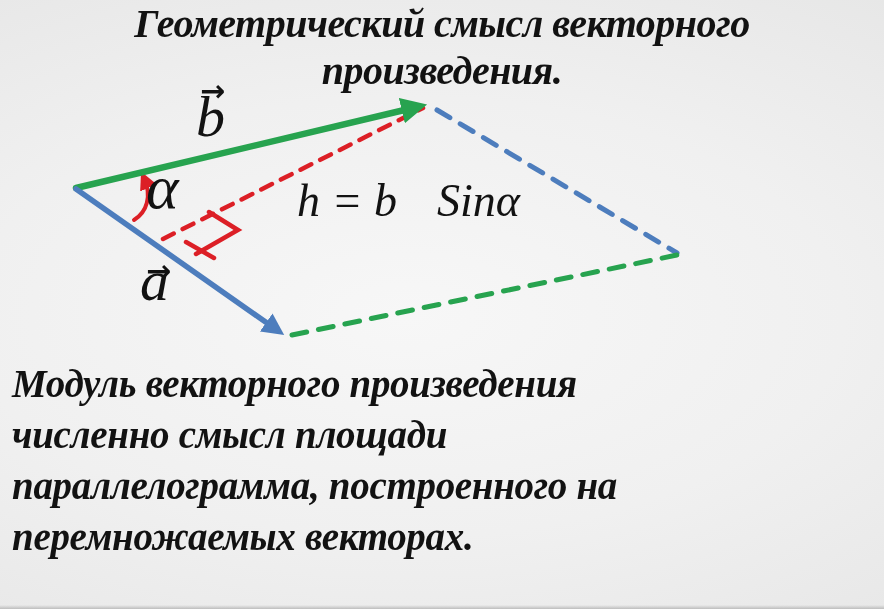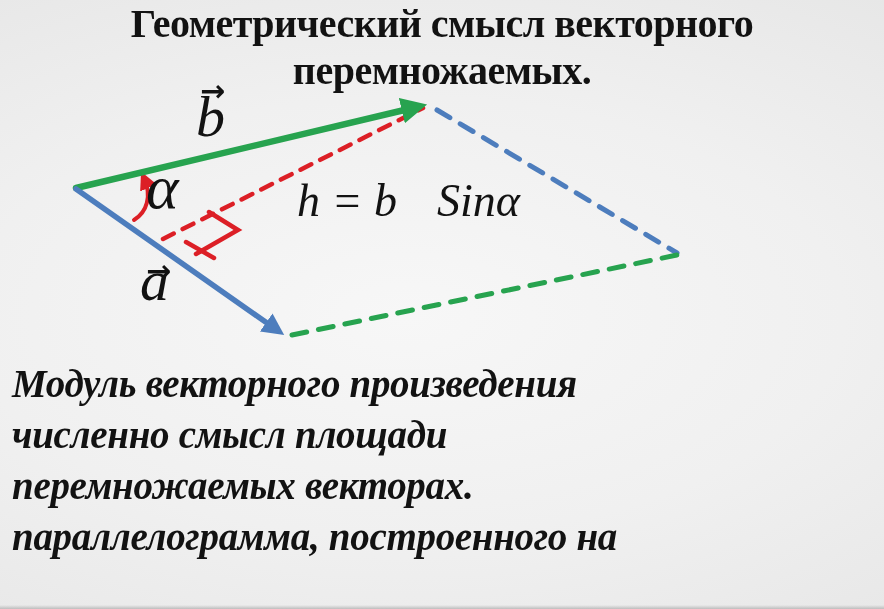--- a/index.html
+++ b/index.html
@@ -11,21 +11,21 @@
     font-family:"Liberation Serif","DejaVu Serif",serif;
     color:#121212;
   }
   .slide::after{
     content:"";position:absolute;left:0;bottom:0;width:100%;height:4px;
     background:linear-gradient(to bottom,rgba(160,160,160,0),#bdbdbd);
   }
   .title{
     position:absolute;top:0;left:0;width:884px;margin:0;
     text-align:center;
-    font-size:40px;line-height:47px;font-weight:bold;
+    font-size:40px;line-height:47px;font-weight:bold;font-style:italic;
     letter-spacing:-0.5px;
   }
   .diagram-svg{position:absolute;left:0;top:0;}
   .vec-label{
     position:absolute;font-style:italic;font-size:58px;line-height:1;
     font-family:"Liberation Serif","DejaVu Serif",serif;
   }
   .over-arrow{
     position:absolute;font-style:normal;font-size:30px;line-height:1;
     font-family:"DejaVu Sans",sans-serif;font-weight:bold;
@@ -43,21 +43,21 @@
     position:absolute;left:12px;top:358px;width:860px;
     font-size:39px;line-height:51px;font-weight:bold;font-style:italic;
     letter-spacing:-0.3px;
   }
 </style>
 </head>
 <body>
 
 <div class="slide">
 
-  <h1 class="title"><span>Геометрический смысл векторного</span><br><span>перемножаемых.</span></h1>
+  <h1 class="title"><span>Геометрический смысл векторного</span><br><span>произведения.</span></h1>
 
   <svg class="diagram-svg" width="884" height="609" viewBox="0 0 884 609">
     <defs>
       <marker id="ah-green" viewBox="0 0 10 10" refX="6" refY="5" markerWidth="4" markerHeight="4" orient="auto-start-reverse">
         <path d="M0 0 L10 5 L0 10 z" fill="#27a34f"></path>
       </marker>
       <marker id="ah-blue" viewBox="0 0 10 10" refX="6" refY="5" markerWidth="4" markerHeight="4" orient="auto-start-reverse">
         <path d="M0 0 L10 5 L0 10 z" fill="#4d7dbd"></path>
       </marker>
       <marker id="ah-red" viewBox="0 0 10 10" refX="6" refY="5" markerWidth="4.5" markerHeight="4.5" orient="auto-start-reverse">
@@ -85,17 +85,17 @@
   <div class="over-arrow" style="left:146px;top:256px;">→</div>
   <div class="vec-label" style="left:140px;top:252px;">a</div>
 
   <div class="angle-label">α</div>
 
   <div class="formula"><span class="lhs">h = b</span><span class="rhs">Sinα</span></div>
 
   <div class="body-text">
     <div>Модуль векторного произведения</div>
     <div>численно смысл площади</div>
+    <div>параллелограмма, построенного на</div>
     <div>перемножаемых векторах.</div>
-    <div>параллелограмма, построенного на</div>
   </div>
 
 </div>
 
 </body></html>

